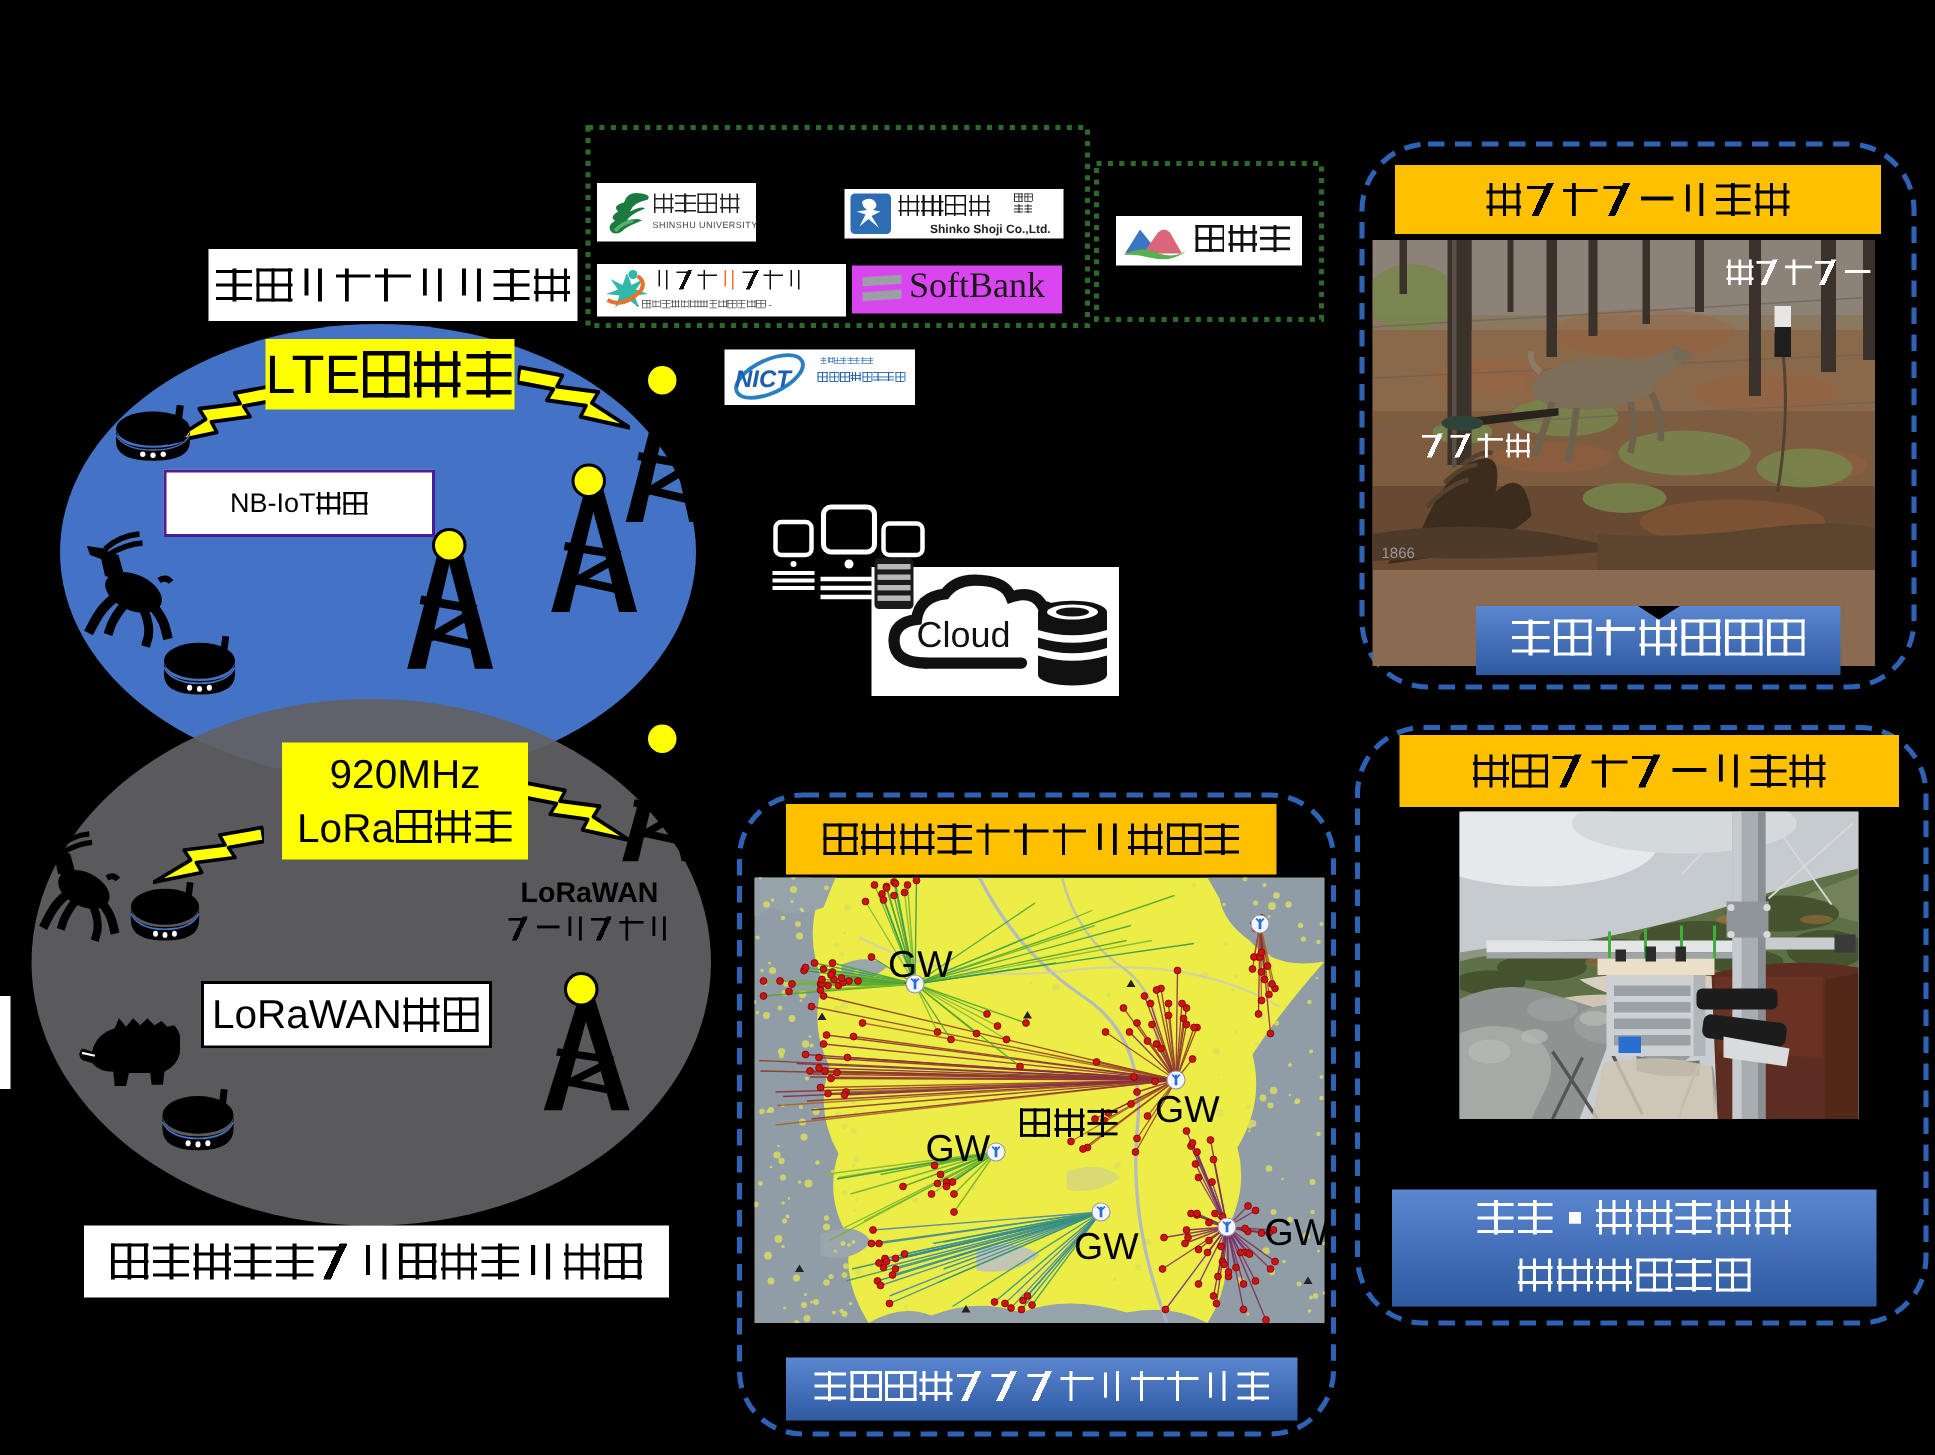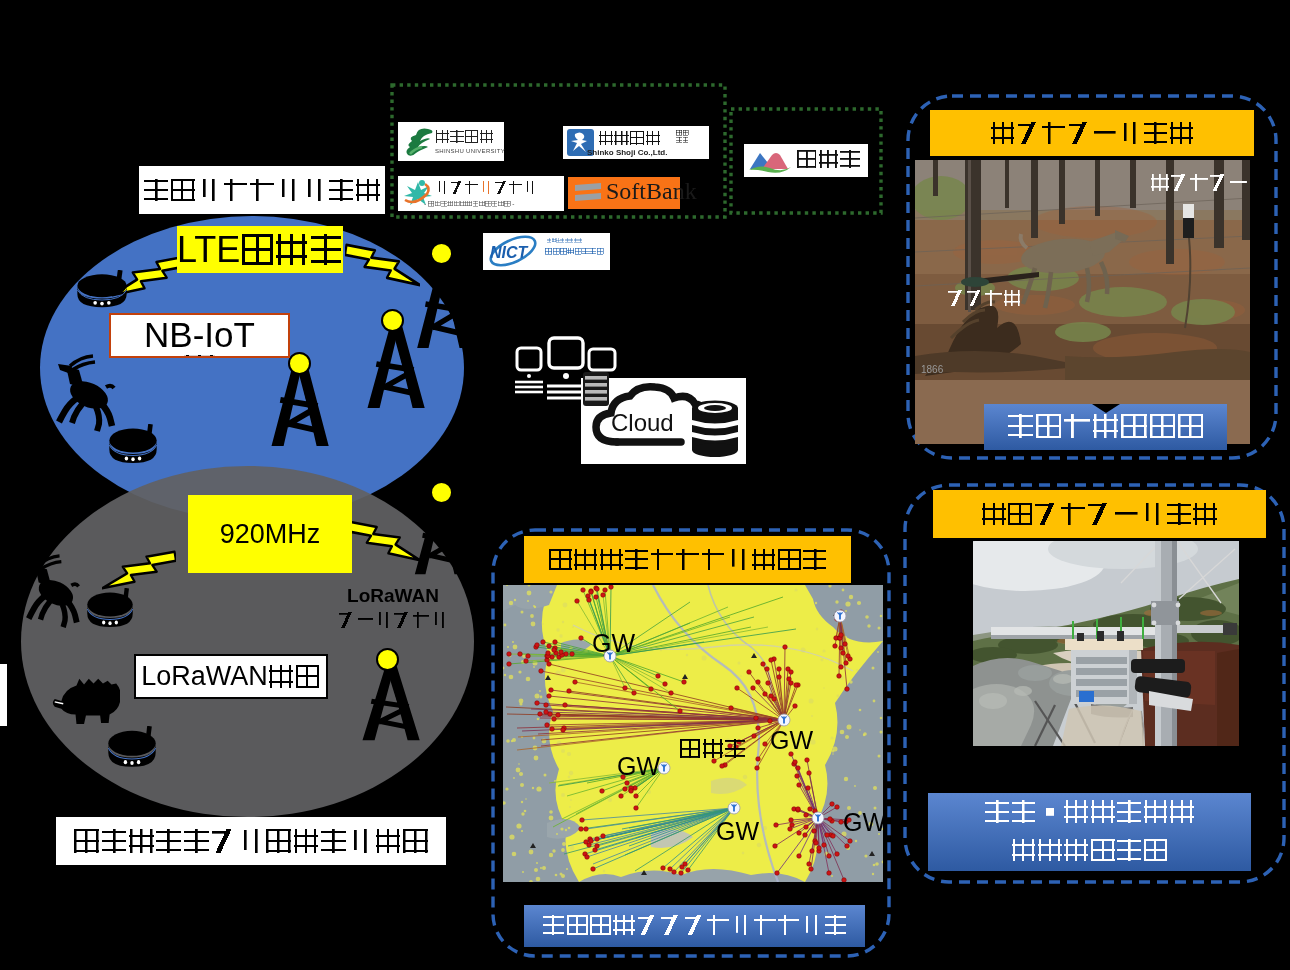--- a/index.html
+++ b/index.html
@@ -131,23 +131,24 @@
       <i class="fk k2"></i>
       <i class="fk a2"></i>
       <i class="fk a0"></i>
       <i class="fk a0"></i>
       <i class="fk a2"></i>
       <i class="fk a2"></i>
       <i class="fk k0"></i>
       <i class="fk k1"></i>
     </div>
 <div class="abs ybox" style="left:177px;top:226px;width:166px;height:47px;font-size:36px;">LTE<i class="fk k2"></i><i class="fk k1"></i><i class="fk k0"></i></div>
-<div class="abs wbox" style="left:109px;top:313px;width:177px;height:41px;font-size:35px;border:2px solid #c2410c;flex-direction:column;">NB-IoT<i class="fk k1"></i><i class="fk k2"></i></div>
+<div class="abs wbox" style="left:109px;top:313px;width:177px;height:41px;font-size:18px;border:2px solid #4c1d95;">NB-IoT<i class="fk k1"></i><i class="fk k2"></i></div>
 <div class="abs ybox" style="left:188px;top:495px;width:164px;height:78px;font-size:27px;flex-direction:column;line-height:1.35;">
       <div>920MHz</div>
+      <div>LoRa<i class="fk k2"></i><i class="fk k1"></i><i class="fk k0"></i></div>
     </div>
 <div class="abs" style="left:330px;top:584px;width:126px;color:#000;font-size:19px;font-weight:bold;text-align:center;line-height:1.3;">LoRaWAN<br><i class="fk a1"></i><i class="fk b"></i><i class="fk a2"></i><i class="fk a1"></i><i class="fk a0"></i><i class="fk a2"></i></div>
 <div class="abs wbox" style="left:134px;top:654px;width:190px;height:41px;font-size:27px;border:2px solid #000;">LoRaWAN<i class="fk k1"></i><i class="fk k2"></i></div>
 <div class="abs wbox" style="left:56px;top:817px;width:390px;height:48px;font-size:28px;">
       <i class="fk k2"></i>
       <i class="fk k0"></i>
       <i class="fk k1"></i>
       <i class="fk k0"></i>
       <i class="fk k0"></i>
       <i class="fk a1"></i>
@@ -171,32 +172,32 @@
 <div class="abs" style="left:37px;top:6px;color:#222;font-size:15px;white-space:nowrap;"><i class="fk k1"></i><i class="fk k0"></i><i class="fk k2"></i><i class="fk k1"></i></div>
 <div class="abs" style="left:37px;top:26px;color:#444;font-size:6px;letter-spacing:.3px;white-space:nowrap;">SHINSHU UNIVERSITY</div>
     </div>
 <div class="abs" style="left:563px;top:126px;width:146px;height:33px;background:#fff;">
 <div class="abs" style="left:4px;top:3px;width:27px;height:27px;background:#2e6db4;border-radius:3px;"></div>
 <svg class="abs" style="left:4px;top:3px;" width="27" height="27" viewBox="0 0 27 27">
         <path d="M8,5 Q13,2 16,5 Q19,8 15,11 L20,12 L14,15 L19,23 L12,17 L6,22 L10,14 L4,12 L11,11 Q7,8 8,5Z" fill="#fff"></path>
       </svg>
 <div class="abs" style="left:35px;top:4px;color:#111;font-size:16px;font-weight:bold;white-space:nowrap;"><i class="fk k1"></i><i class="fk k1"></i><i class="fk k2"></i><i class="fk k1"></i></div>
 <div class="abs" style="left:113px;top:3px;color:#111;font-size:6.5px;line-height:1.1;"><i class="fk k2"></i><i class="fk k2"></i><br><i class="fk k0"></i><i class="fk k0"></i></div>
-<div class="abs" style="left:24px;top:22px;color:#222;font-size:8px;font-weight:bold;">Shinko Shoji Co.,Ltd.</div>
+<div class="abs" style="left:57px;top:22px;color:#222;font-size:8px;font-weight:bold;">Shinko Shoji Co.,Ltd.</div>
     </div>
 <div class="abs" style="left:398px;top:176px;width:166px;height:35px;background:#fff;">
 <svg class="abs" style="left:3px;top:2px;" width="34" height="31" viewBox="0 0 34 31">
 <path d="M17,4 L20,12 L28,8 L23,15 L31,18 L22,19 L25,27 L17,21 L9,27 L12,19 L3,18 L11,15 L6,8 L14,12 Z" fill="#31b8a8"></path>
 <path d="M4,22 Q14,28 26,16 Q30,10 24,6" stroke="#e8732a" stroke-width="2.6" fill="none"></path>
 <circle cx="21" cy="5" r="3" fill="#31b8a8"></circle>
       </svg>
 <div class="abs" style="left:37px;top:3px;color:#111;font-size:15px;font-weight:bold;white-space:nowrap;"><i class="fk a2"></i><i class="fk a1"></i><i class="fk a0"></i><span style="color:#e8732a"><i class="fk a2"></i></span><i class="fk a1"></i><i class="fk a0"></i><i class="fk a2"></i></div>
 <div class="abs" style="left:26px;top:24px;color:#555;font-size:6.5px;white-space:nowrap;">- <i class="fk k2"></i><i class="fk k1"></i><i class="fk k0"></i><i class="fk k1"></i><i class="fk k1"></i><i class="fk k1"></i><i class="fk k1"></i><i class="fk k0"></i><i class="fk k1"></i><i class="fk k2"></i><i class="fk k0"></i><i class="fk k1"></i><i class="fk k2"></i> -</div>
     </div>
-<div class="abs" style="left:568px;top:177px;width:112px;height:32px;background:#f97316;">
+<div class="abs" style="left:568px;top:177px;width:140px;height:32px;background:#d946ef;">
 <div class="abs" style="left:7px;top:7px;width:26px;height:6px;background:#9aa0a6;transform:skewY(-4deg);"></div>
 <div class="abs" style="left:7px;top:17px;width:26px;height:6px;background:#9aa0a6;transform:skewY(-4deg);"></div>
 <div class="abs" style="left:38px;top:1px;color:#1a1a1a;font-size:24px;font-family:'Liberation Serif',serif;">SoftBank</div>
     </div>
 <div class="abs" style="left:744px;top:144px;width:124px;height:33px;background:#fff;">
 <svg class="abs" style="left:4px;top:3px;" width="44" height="27" viewBox="0 0 44 27">
 <path d="M2,22 L12,6 L20,16 L24,22 Z" fill="#3c76c2"></path>
 <path d="M14,22 L24,8 Q28,4 32,8 L40,22 Z" fill="#d9667a"></path>
 <path d="M1,23 Q12,17 22,21 Q34,26 43,20 Q34,28 20,25 Q8,22 1,23Z" fill="#59b04e"></path>
       </svg>

